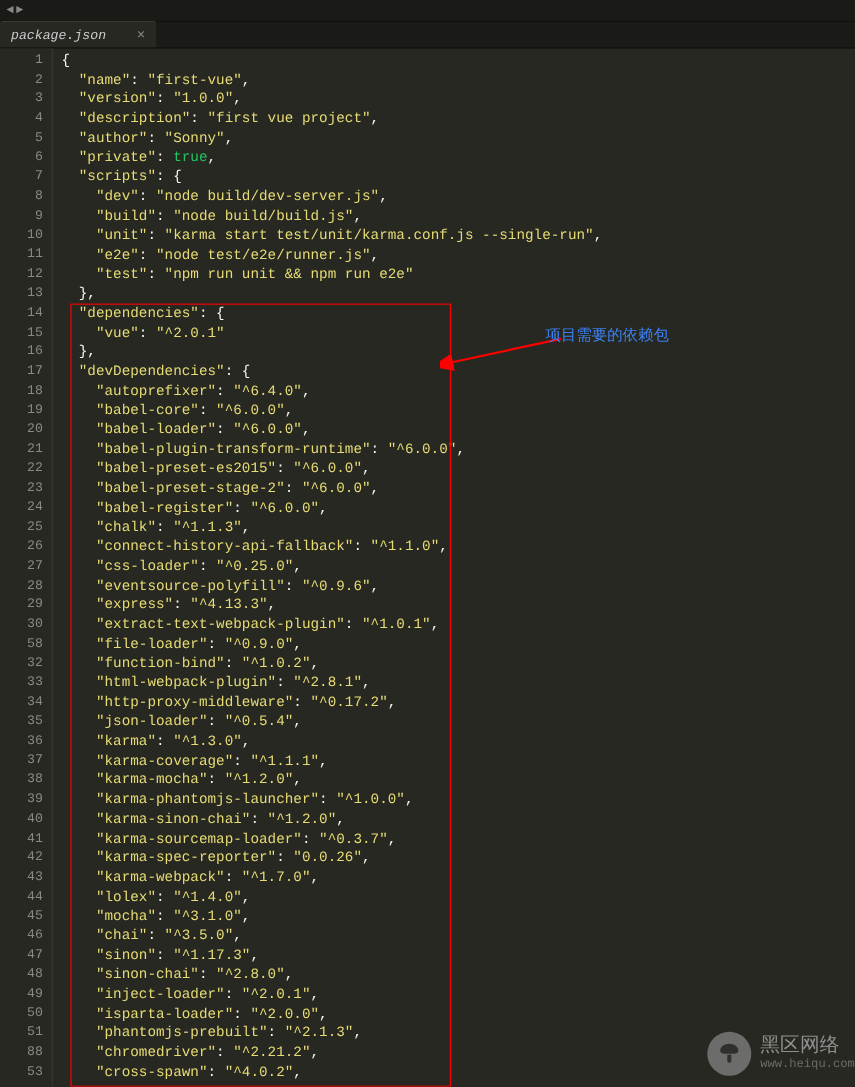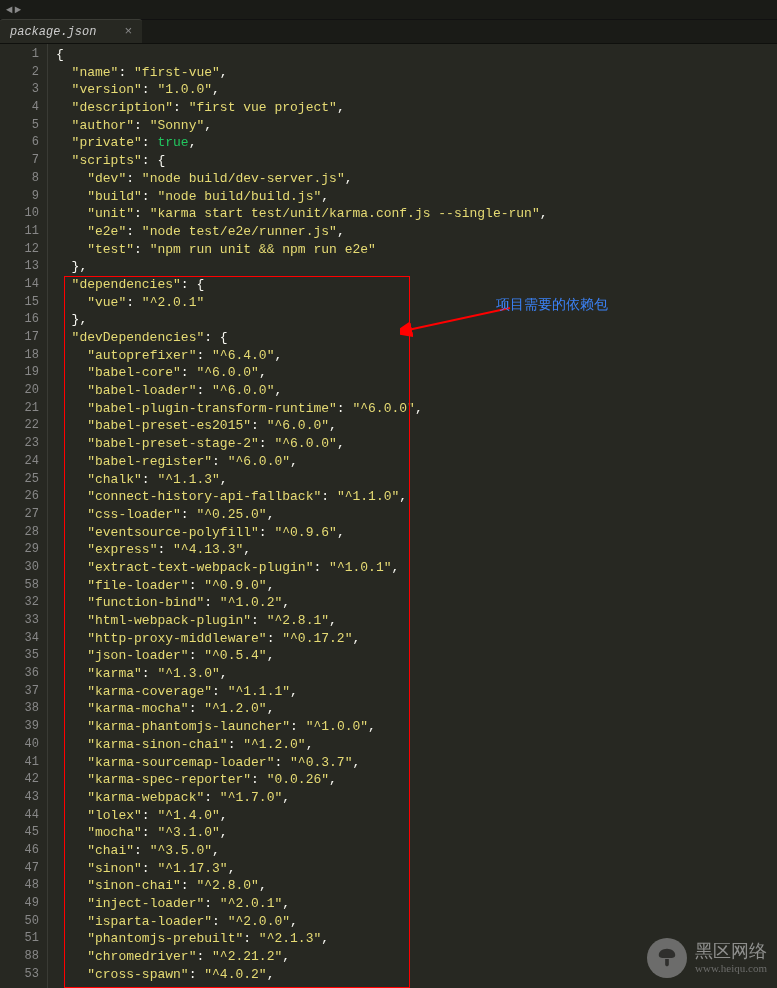--- a/index.html
+++ b/index.html
@@ -94,28 +94,28 @@
   .arrow {
     position: absolute;
     pointer-events: none;
     left: 400px;
     top: 298px;
     width: 120px;
     height: 40px;
   }
   .watermark {
     position: absolute;
-    right: 10px;
+    right: 0;
     bottom: 10px;
     display: flex;
     align-items: center;
     gap: 8px;
     opacity: 0.7;
     color: #9a9a9a;
-    font-family: Liberation Serif, serif;
+    font-family: Liberation Mono, monospace;
   }
   .wm-logo {
     width: 40px; height: 40px;
     background: #8a8a8a;
     border-radius: 50%;
     display:flex;align-items:center;justify-content:center;
   }
   .wm-logo svg { width:22px; height:22px; }
   .wm-text { display:flex; flex-direction:column; line-height:1.1;}
   .wm-text .t1 { font-size: 18px; color:#bbb;}

